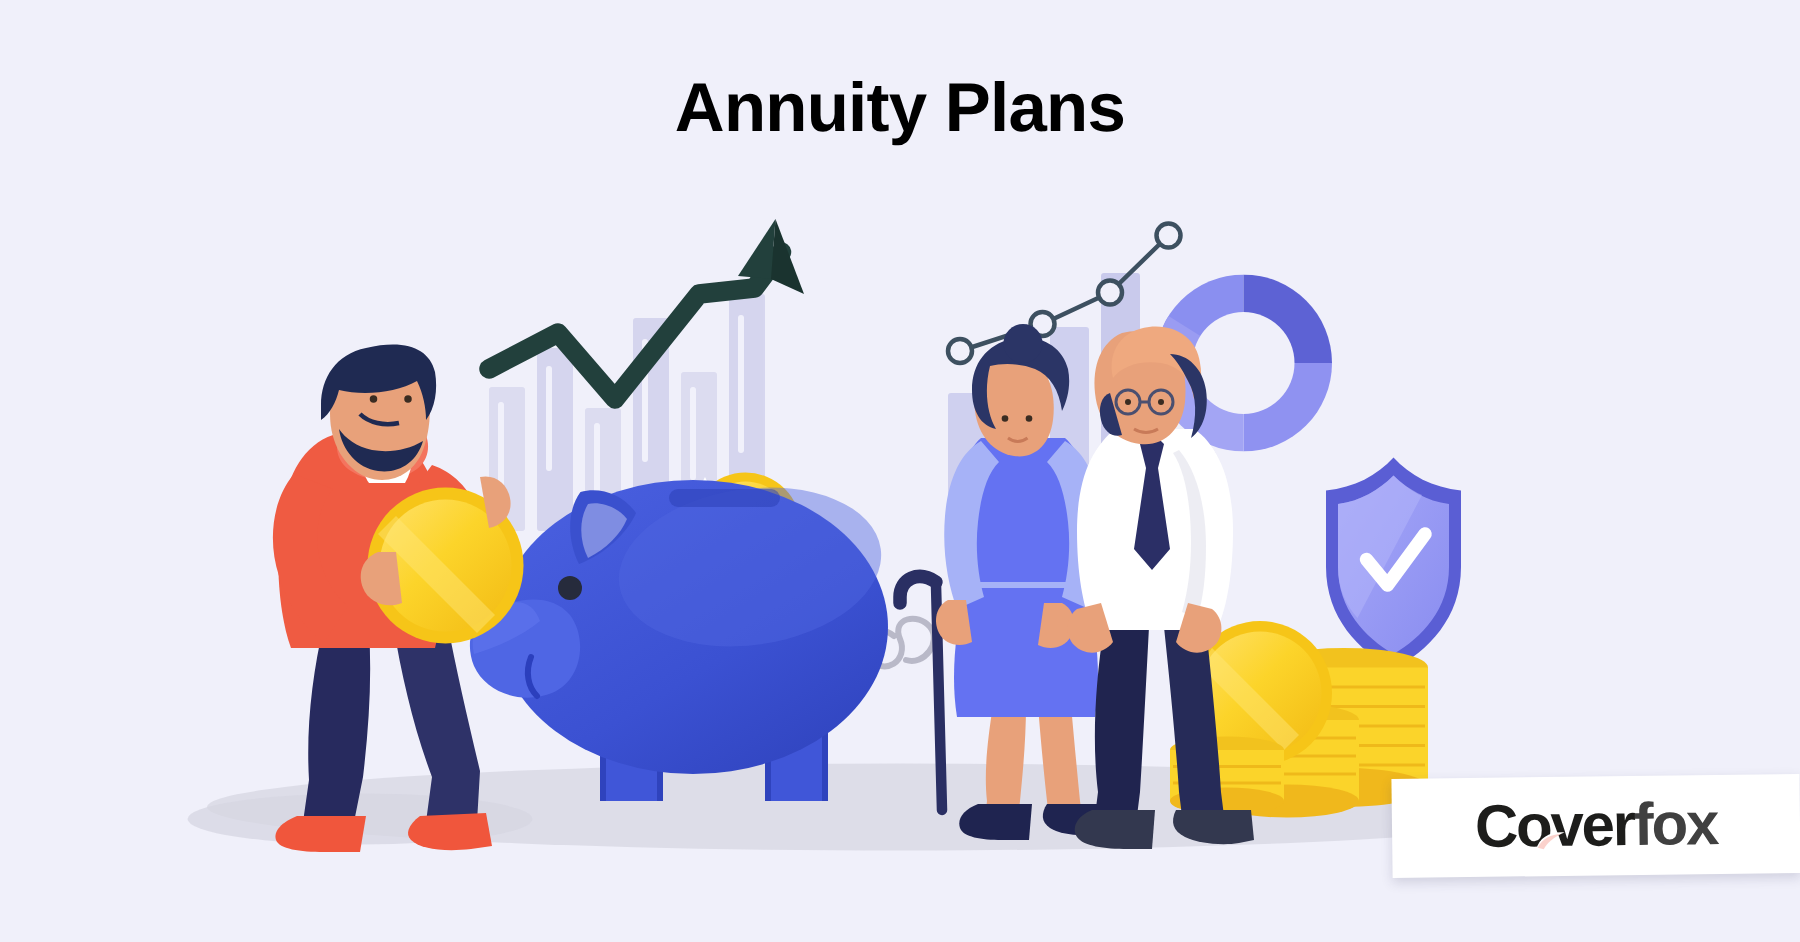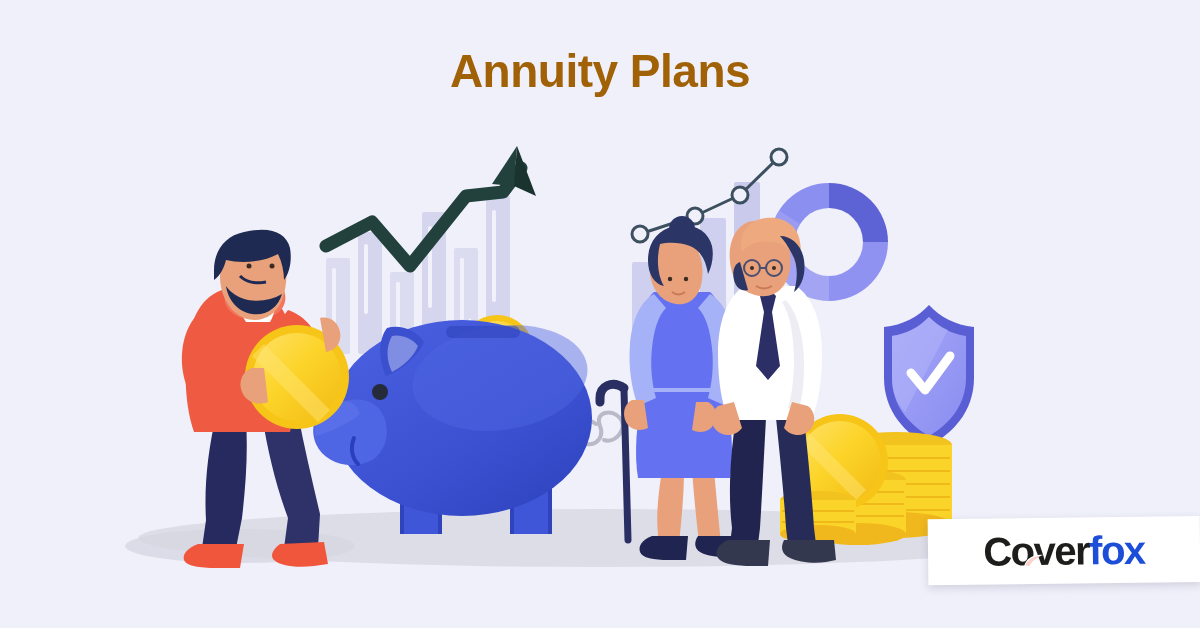--- a/index.html
+++ b/index.html
@@ -19,21 +19,21 @@
   }
   
   #page-title {
     position:absolute;
     left:0; top:44px;
     width:1200px;
     text-align:center;
     font-size:46px;
     font-weight:bold;
     letter-spacing:-0.5px;
-    color:#a16207;
+    color:#000000;
     user-select:none;
   }
   
   #scene { position:absolute; left:0; top:0; width:1200px; height:628px; }
   #scene svg { display:block; }
   
   #logo-card {
     position:absolute;
     right:0; top:516px;
     width:272px; height:66px;
@@ -47,21 +47,21 @@
   }
   #logo-text {
     font-size:40px;
     font-weight:bold;
     letter-spacing:-1.5px;
     line-height:1;
     white-space:nowrap;
     position:relative;
   }
   .logo-dark { color:#1d1d1b; }
-  .logo-accent { color:#1d4ed8; position:relative; }
+  .logo-accent { color:#404040; position:relative; }
   
   #fox-tail {
     position:absolute;
     left:40px; top:22px;
     width:22px; height:15px;
     pointer-events:none;
   }
 </style>
 </head>
 <body>

